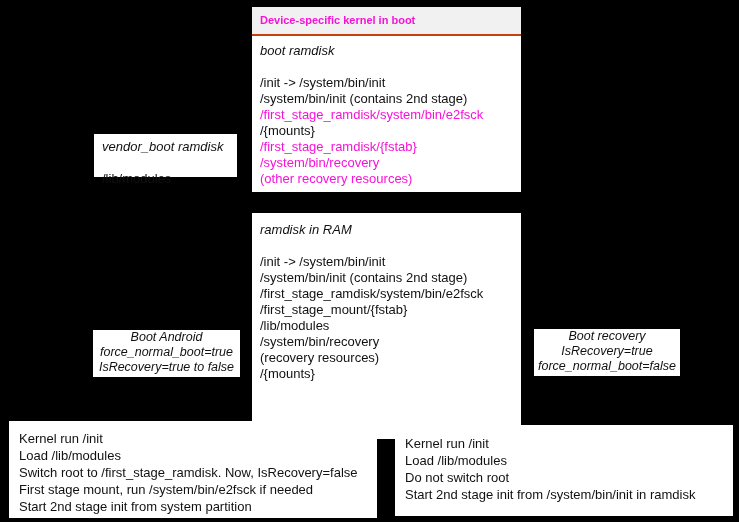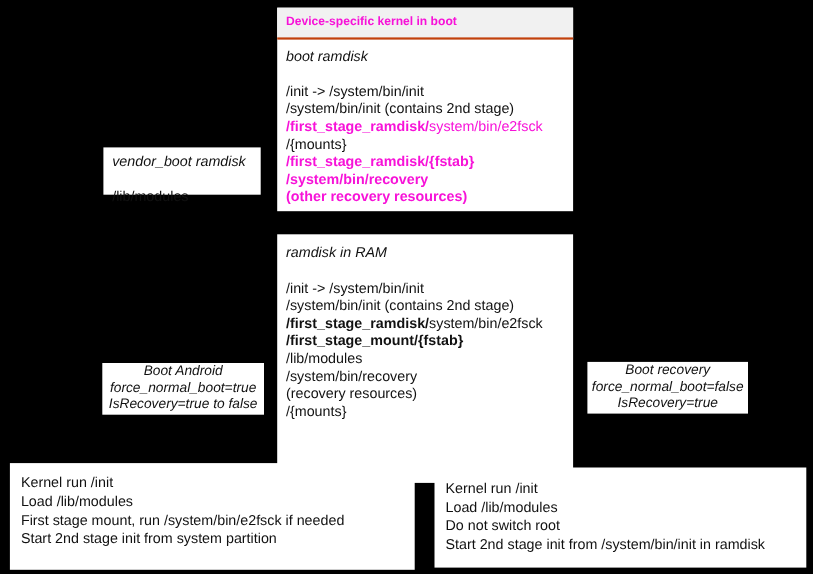--- a/index.html
+++ b/index.html
@@ -12,21 +12,21 @@
   }
   .box {
     position: absolute;
     background: var(--box_bg, #fff);
     color: var(--text, #111);
     box-sizing: border-box;
   }
   .line { white-space: pre; }
   .blank { height: 16px; }
   .italic { font-style: italic; }
-  .bold { font-weight: bold; }
+  .bold { font-weight: normal; }
   .magenta { color: var(--magenta, #f712d8); }
 
   
   .boot-box { left: 252px; top: 7px; width: 269px; height: 185px; }
   .boot-box .box-header {
     height: 27px; line-height: 27px;
     background: var(--header_bg, #f1f1f1);
     border-bottom: 2px solid #c2410c;
     padding-left: 8px;
     font-weight: bold; font-size: 11px;
@@ -95,27 +95,28 @@
   </div>
 
   <div class="box side-box boot-android-box">
     <div class="line">Boot Android</div>
     <div class="line">force_normal_boot=true</div>
     <div class="line">IsRecovery=true to false</div>
   </div>
 
   <div class="box side-box boot-recovery-box">
     <div class="line">Boot recovery</div>
+    <div class="line">IsRecovery=true</div>
     <div class="line">force_normal_boot=false</div>
-    <div class="line">IsRecovery=true</div>
   </div>
 
   <div class="box result-box bottom-left-box">
     <div class="line">Kernel run /init</div>
     <div class="line">Load /lib/modules</div>
+    <div class="line">Switch root to /first_stage_ramdisk. Now, IsRecovery=false</div>
     <div class="line">First stage mount, run /system/bin/e2fsck if needed</div>
     <div class="line">Start 2nd stage init from system partition</div>
   </div>
 
   <div class="box result-box bottom-right-box">
     <div class="line">Kernel run /init</div>
     <div class="line">Load /lib/modules</div>
     <div class="line">Do not switch root</div>
     <div class="line">Start 2nd stage init from /system/bin/init in ramdisk</div>
   </div>

